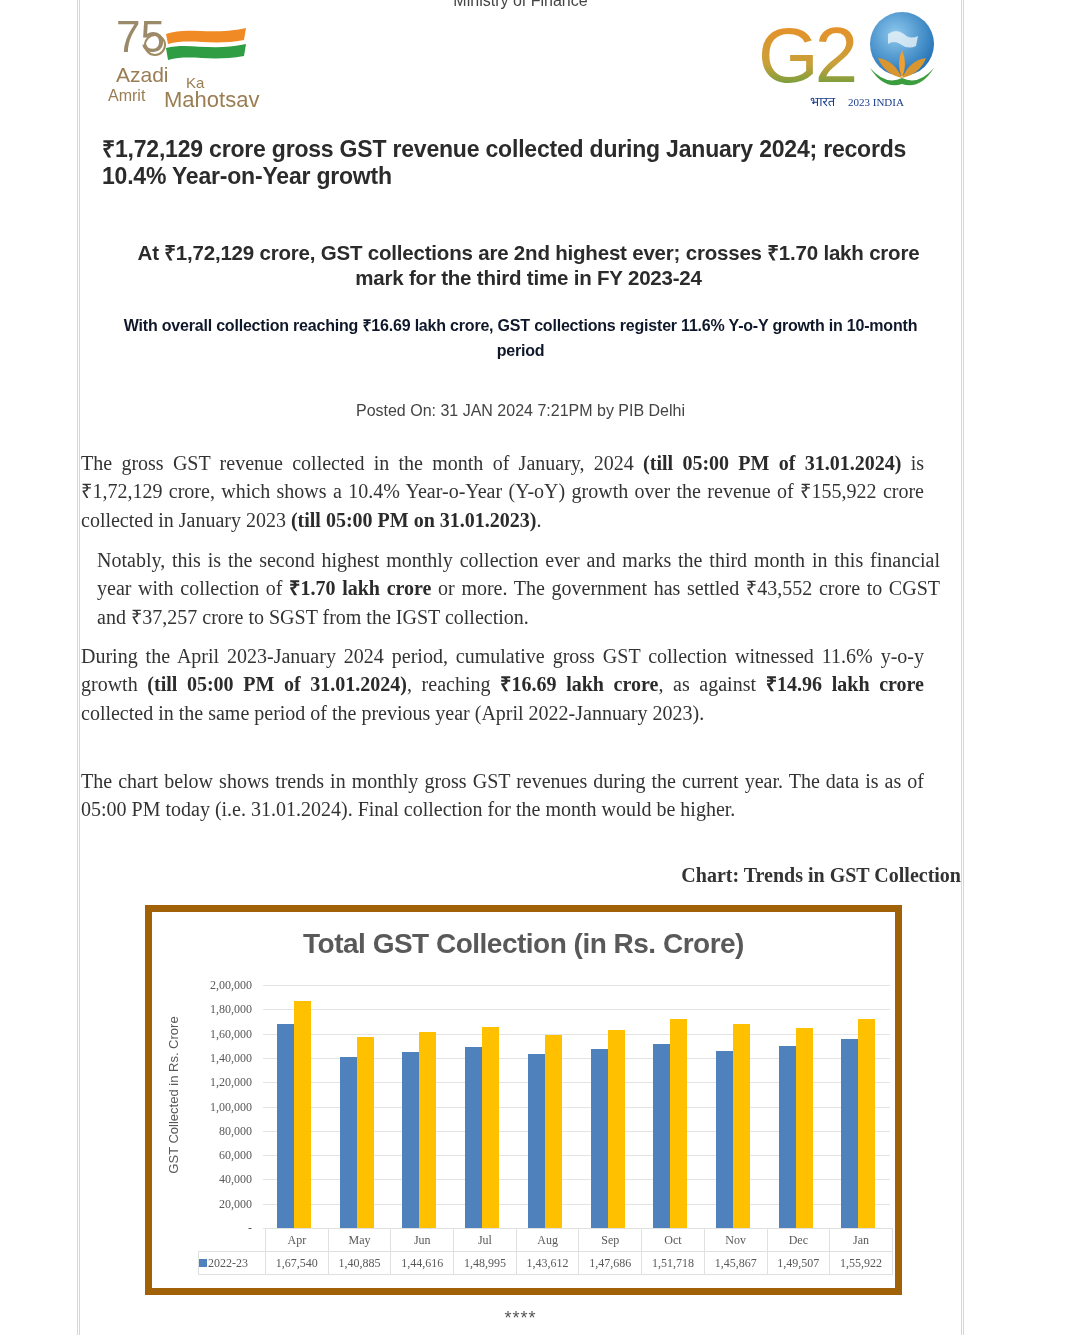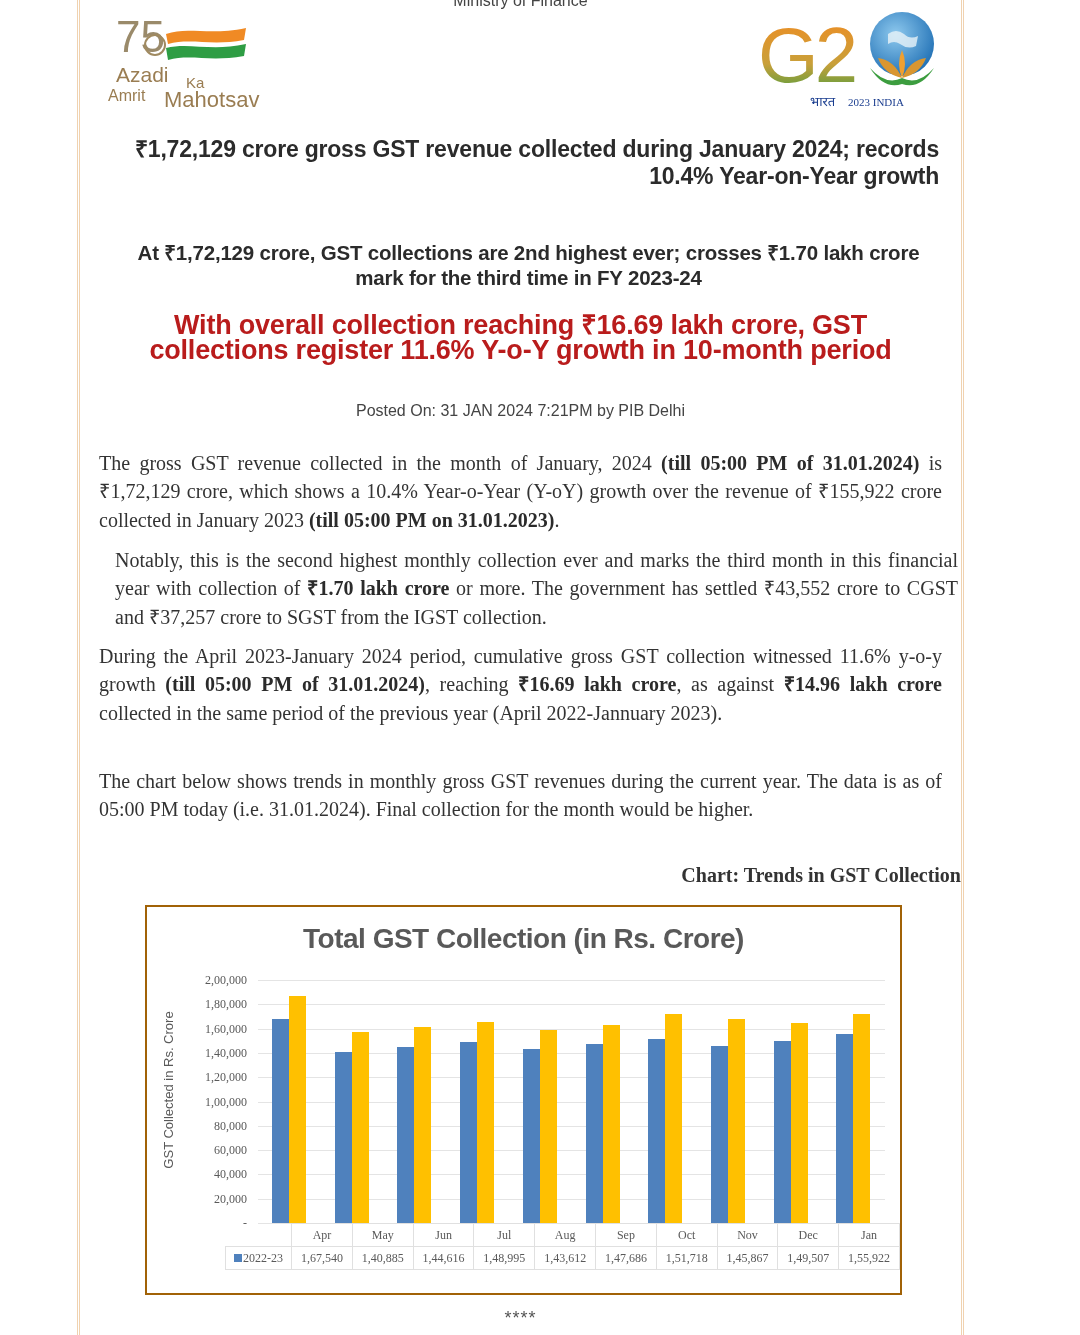--- a/index.html
+++ b/index.html
@@ -14,58 +14,58 @@
   .ministry {
     position: absolute; left: 0; right: 0; top: -8px; text-align: center;
     font-family: "Liberation Sans", sans-serif; font-size: 16px; color: #444;
   }
 
   
   .logo-aka { position: absolute; left: 28px; top: 12px; width: 175px; height: 100px; }
   .logo-g20 { position: absolute; left: 678px; top: 6px; width: 185px; height: 110px; }
 
   .headline {
-    position: absolute; left: 22px; right: 22px; top: 136px; text-align: right;
+    position: absolute; left: 22px; right: 22px; top: 136px; text-align: left;
     font-family: "Liberation Sans", sans-serif; font-weight: bold; font-size: 23px;
     line-height: 27px; color: #2b2b2b; letter-spacing: -0.2px;
   }
   .sub1 {
     position: absolute; left: 22px; right: 22px; top: 240px; text-align: center;
     font-family: "Liberation Sans", sans-serif; font-weight: bold; font-size: 20.5px;
     line-height: 25px; color: #2b2b2b; letter-spacing: -0.2px; margin-left: 16px;
   }
   .sub2 {
     position: absolute; left: 22px; right: 22px; top: 313px; text-align: center;
-    font-family: "Liberation Sans", sans-serif; font-weight: bold; font-size: 27px;
-    line-height: 25px; color: #b91c1c; letter-spacing: -0.2px;
+    font-family: "Liberation Sans", sans-serif; font-weight: bold; font-size: 16px;
+    line-height: 25px; color: #0f172a; letter-spacing: -0.2px;
   }
   .posted {
     position: absolute; left: 0; right: 0; top: 402px; text-align: center;
     font-family: "Liberation Sans", sans-serif; font-size: 16px; color: #444;
   }
 
   .body-text {
-    position: absolute; left: 19px; width: 843px;
+    position: absolute; left: 1px; width: 843px;
     font-family: "Liberation Serif", serif; font-size: 20px; line-height: 28.3px;
     color: #333; text-align: justify;
   }
   .body-text b { font-weight: bold; color: #2b2b2b; }
   .p1 { top: 449px; }
   .p2 { top: 546px; margin-left: 16px; }
   .p3 { top: 642px; }
   .p4 { top: 767px; }
 
   .chart-caption {
     position: absolute; left: 0; right: 0; top: 864px; text-align: right;
     font-family: "Liberation Serif", serif; font-weight: bold; font-size: 20px; color: #333;
   }
 
   .chart {
     position: absolute; left: 65px; top: 905px; width: 757px; height: 390px;
-    border: 2px solid #a16207; background: #fff;
+    border: 7px solid #a16207; background: #fff;
     font-family: "Liberation Sans", sans-serif;
   }
   .chart-title {
     position: absolute; left: 0; right: 0; top: 16px; text-align: center;
     font-size: 28px; font-weight: bold; color: #595959; letter-spacing: -0.5px;
   }
   .ylabel-inner {
     position: absolute; left: 22px; top: 183px; width: 200px; height: 18px;
     transform-origin: 0 0; transform: rotate(-90deg) translate(-100px, -8px);
     font-size: 13px; color: #595959; text-align: center; white-space: nowrap;
@@ -76,29 +76,29 @@
     color: #595959; transform: translateY(-50%); text-align: right;
   }
   .plot { position: absolute; left: 111px; top: 73px; width: 627px; height: 243px; }
   .gridline { position: absolute; left: 0; right: 0; height: 1px; background: #e4e4e4; }
   .bar { position: absolute; bottom: 0; width: 17px; }
   .bar.s1 { background: #4f81bd; }
   .bar.s2 { background: #ffc000; }
 
   .dtable {
     position: absolute; left: 46px; top: 316px; border-collapse: collapse;
-    font-family: "Liberation Serif", serif; font-size: 12px; color: #595959; margin-left: 32px;
+    font-family: "Liberation Serif", serif; font-size: 12px; color: #595959;
   }
   .dtable td, .dtable th {
     border: 1px solid #e0e0e0; height: 23px; text-align: center; font-weight: normal;
     padding: 0;
   }
   .dtable th.blank { border: none; border-bottom: 1px solid #e0e0e0; width: 67px; }
   .dtable td.col { width: 62.7px; }
-  .dtable td.legend { width: 67px; text-align: left; padding-left: 8px; white-space: nowrap; }
+  .dtable td.legend { width: 67px; text-align: left; padding-left: 0; white-space: nowrap; }
   .swatch { display: inline-block; width: 8px; height: 8px; margin-right: 1px; vertical-align: 0px; }
 
   .stars {
     position: absolute; left: 0; right: 0; top: 1308px; text-align: center;
     font-family: "Liberation Sans", sans-serif; font-size: 18px; color: #555; letter-spacing: 1px;
   }
 </style>
 </head>
 <body>
 

